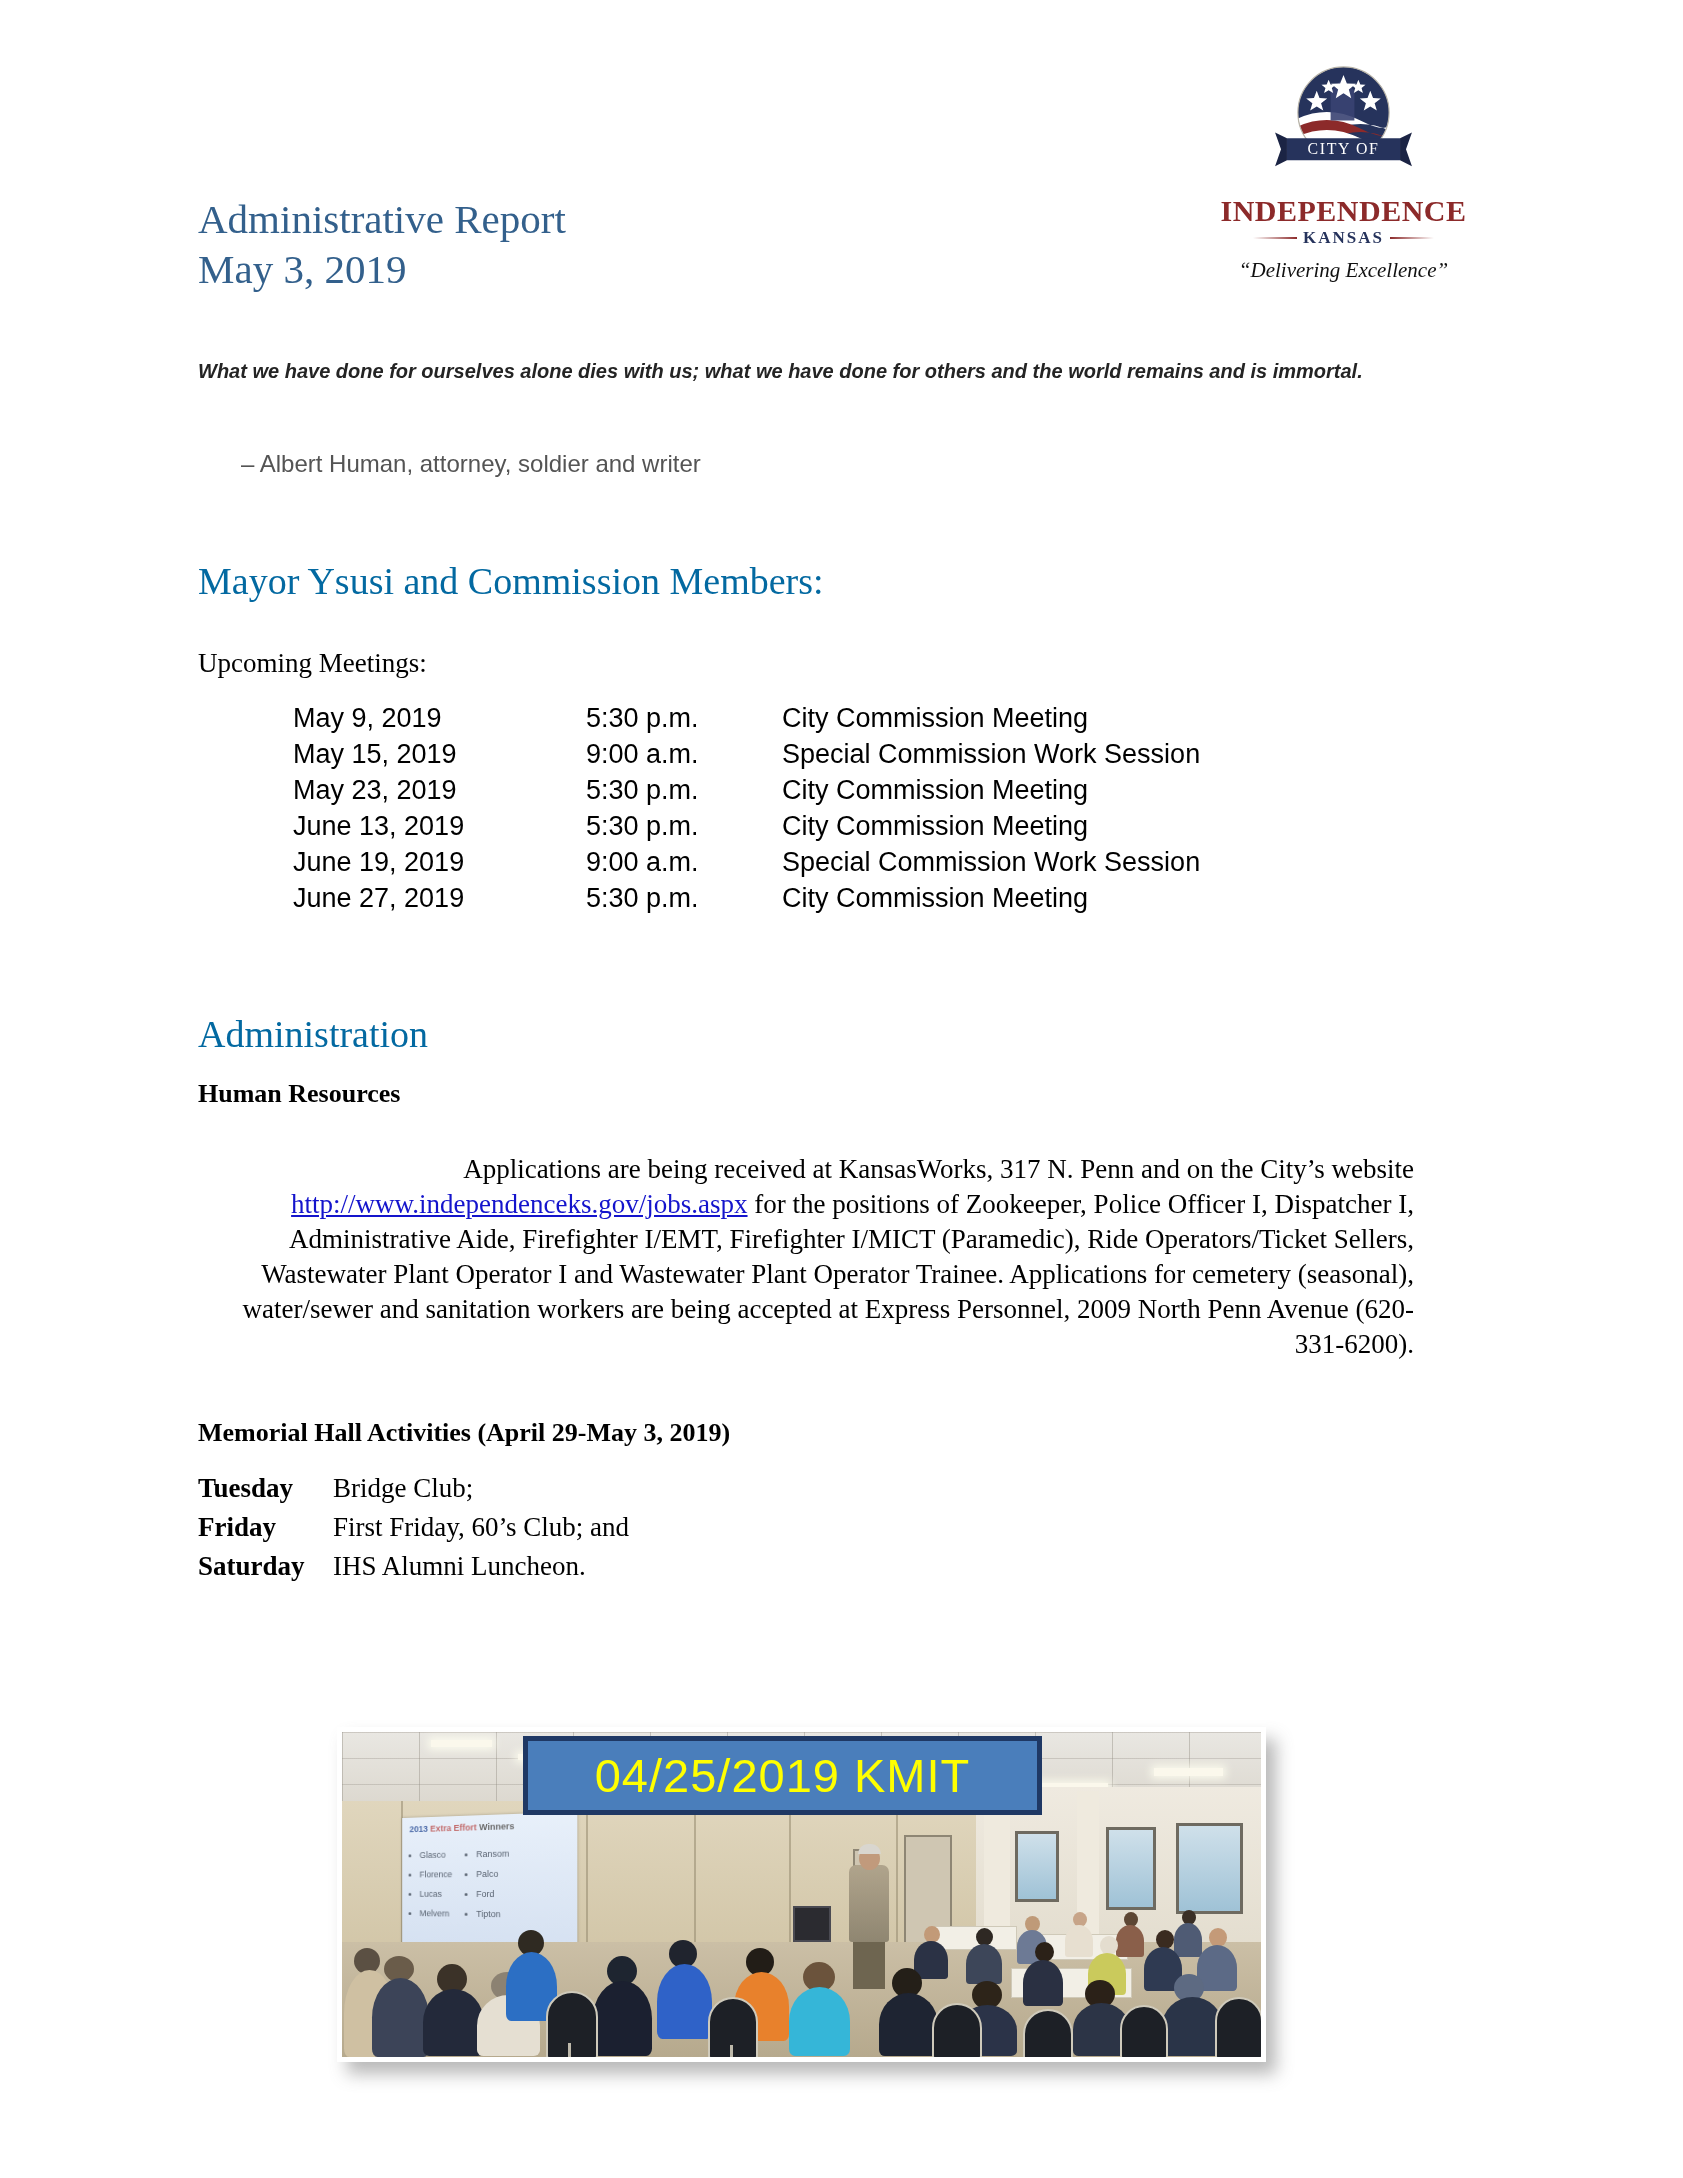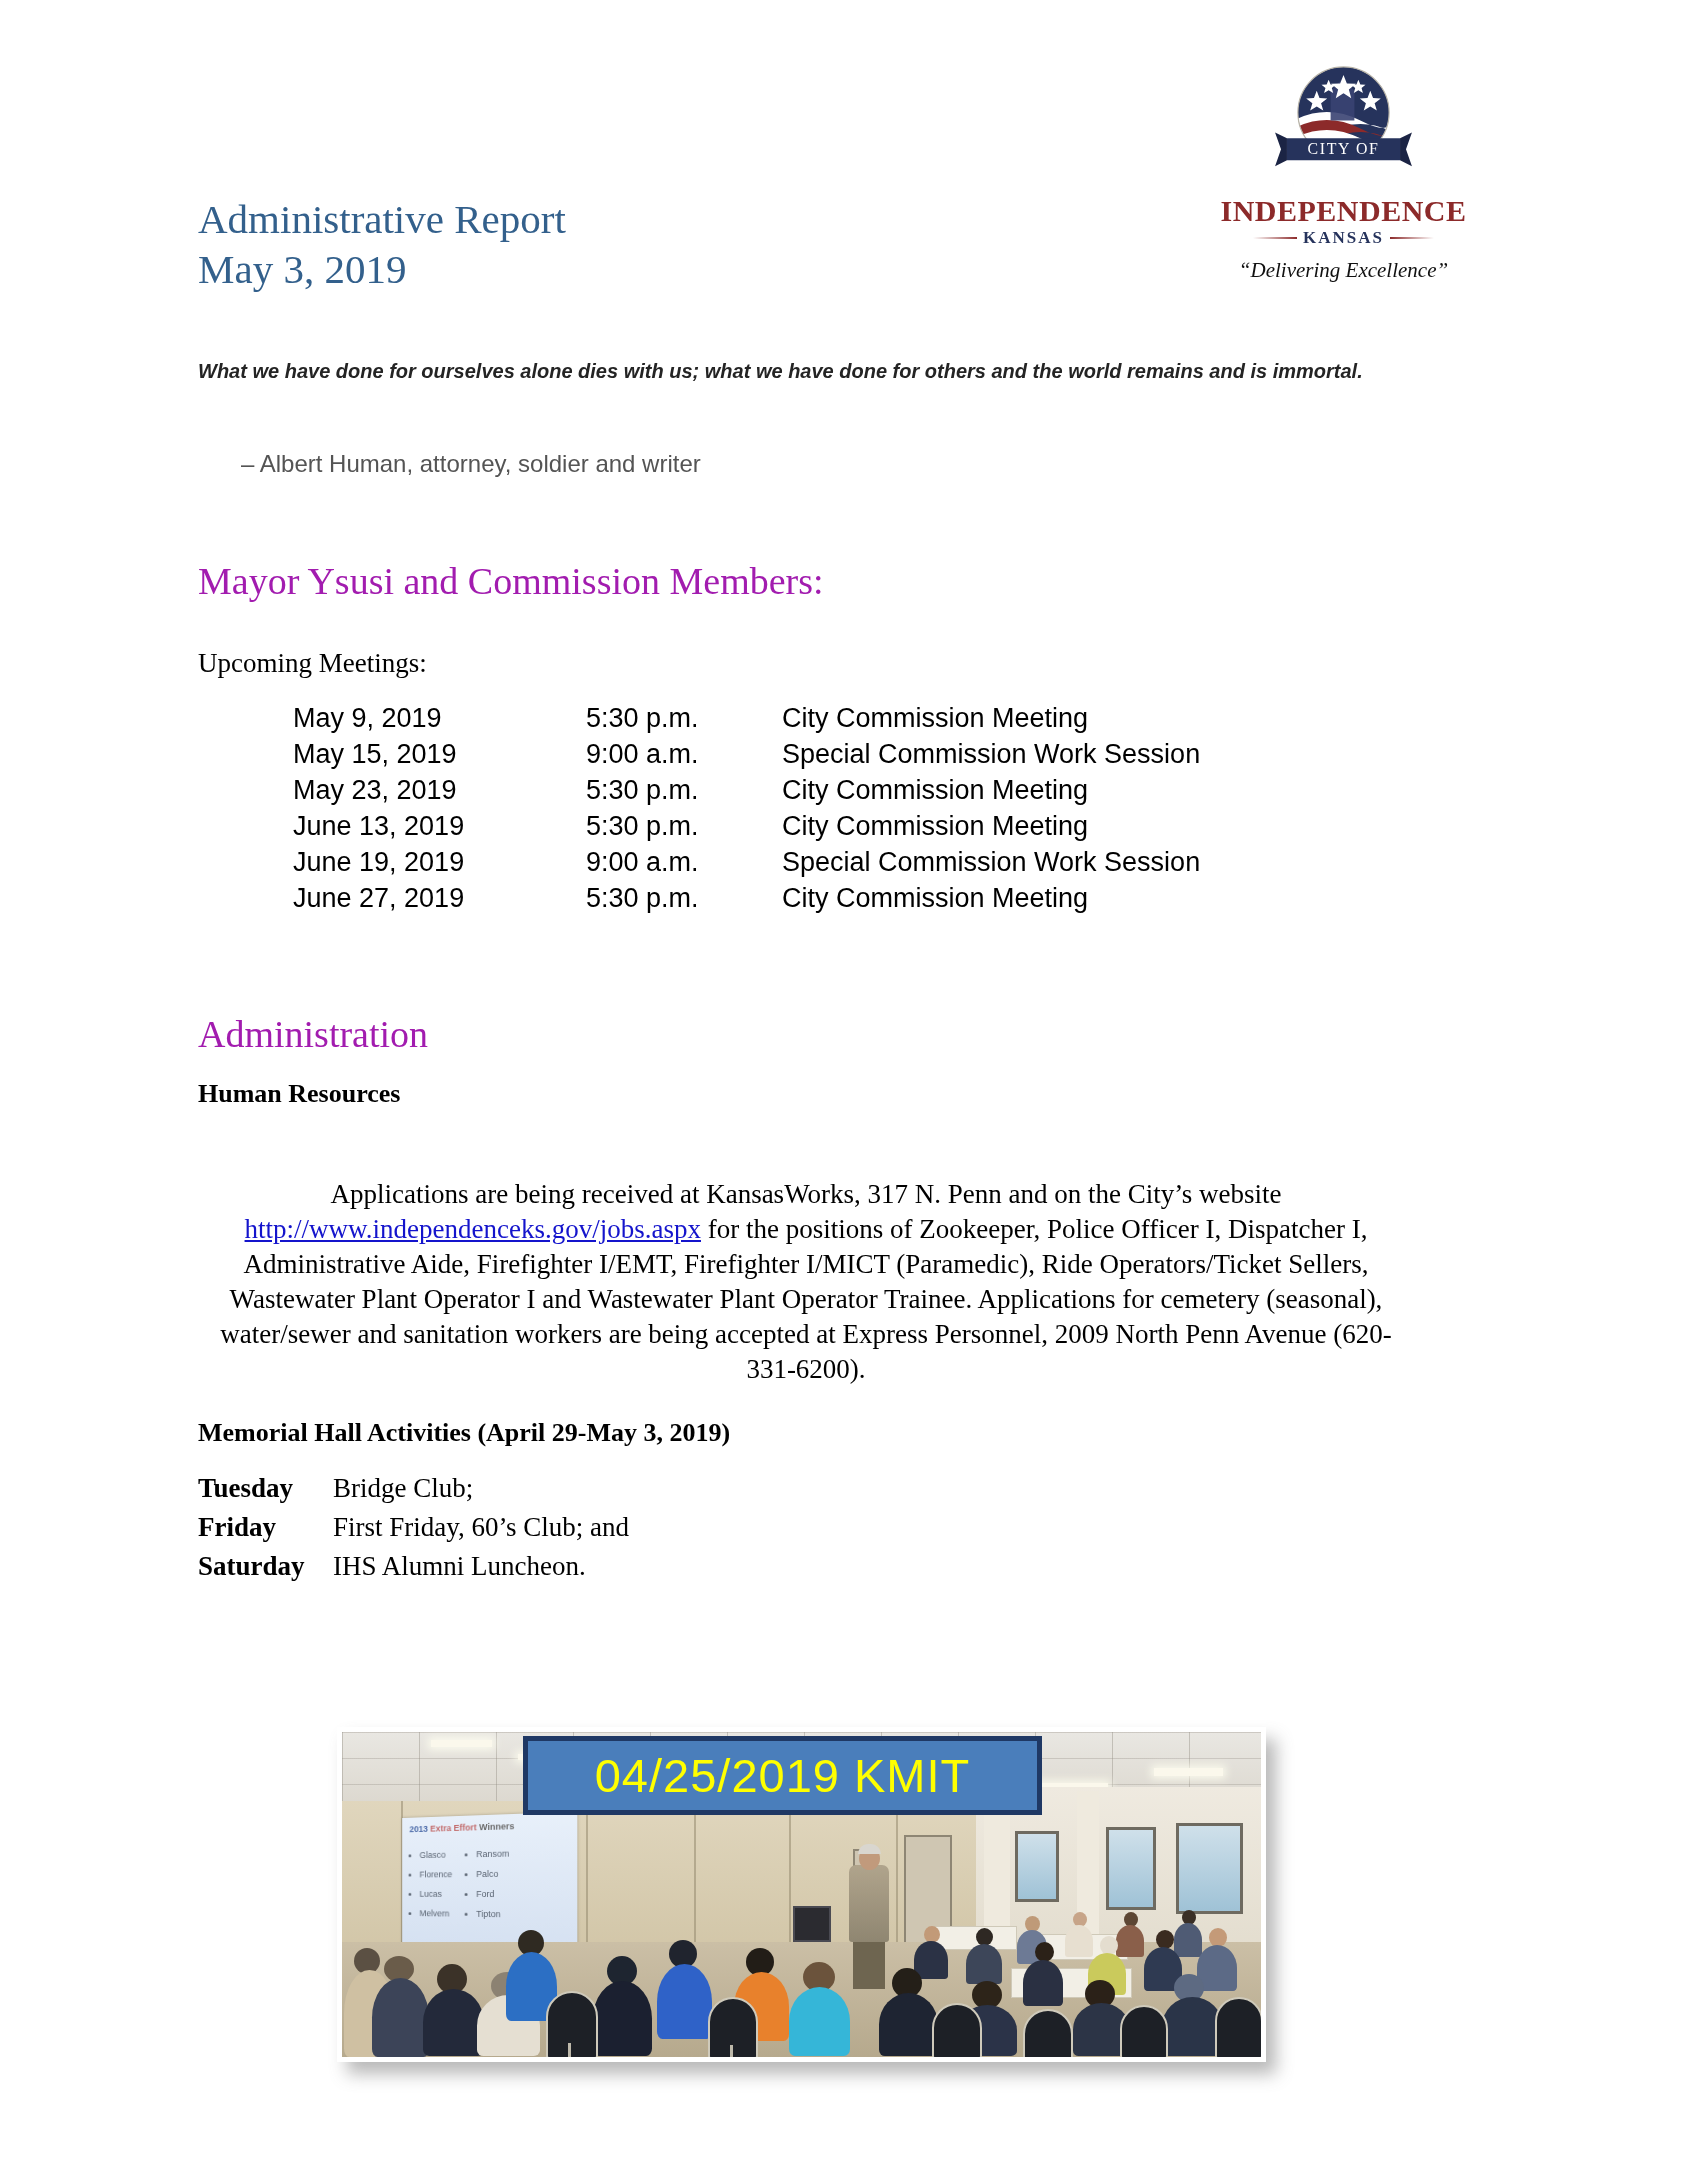--- a/index.html
+++ b/index.html
@@ -109,21 +109,21 @@
     font-size: 24px;
     color: #545454;
     white-space: nowrap;
   }
 
   
   .h-section {
     position: absolute;
     font-family: "Liberation Serif", serif;
     font-size: 38px;
-    color: #a21caf;
+    color: #0369a1;
     white-space: nowrap;
   }
   .h-section.mayor { left: 198px; top: 559px; }
   .h-section.admin { left: 198px; top: 1012px; }
 
   .h-sub {
     position: absolute;
     font-family: "Liberation Serif", serif;
     font-weight: bold;
     font-size: 26px;
@@ -163,22 +163,21 @@
   
   .hr-para {
     position: absolute;
     left: 198px;
     top: 1152px;
     width: 1216px;
     font-family: "Liberation Serif", serif;
     font-size: 27px;
     line-height: 1.30;
     color: #000000;
-    text-align: center;
-    margin-top: 25px;
+    text-align: right;
   }
   .hr-para a {
     color: #1414CC;
     text-decoration: underline;
   }
 
   
   .memhall {
     position: absolute;
     left: 198px;

